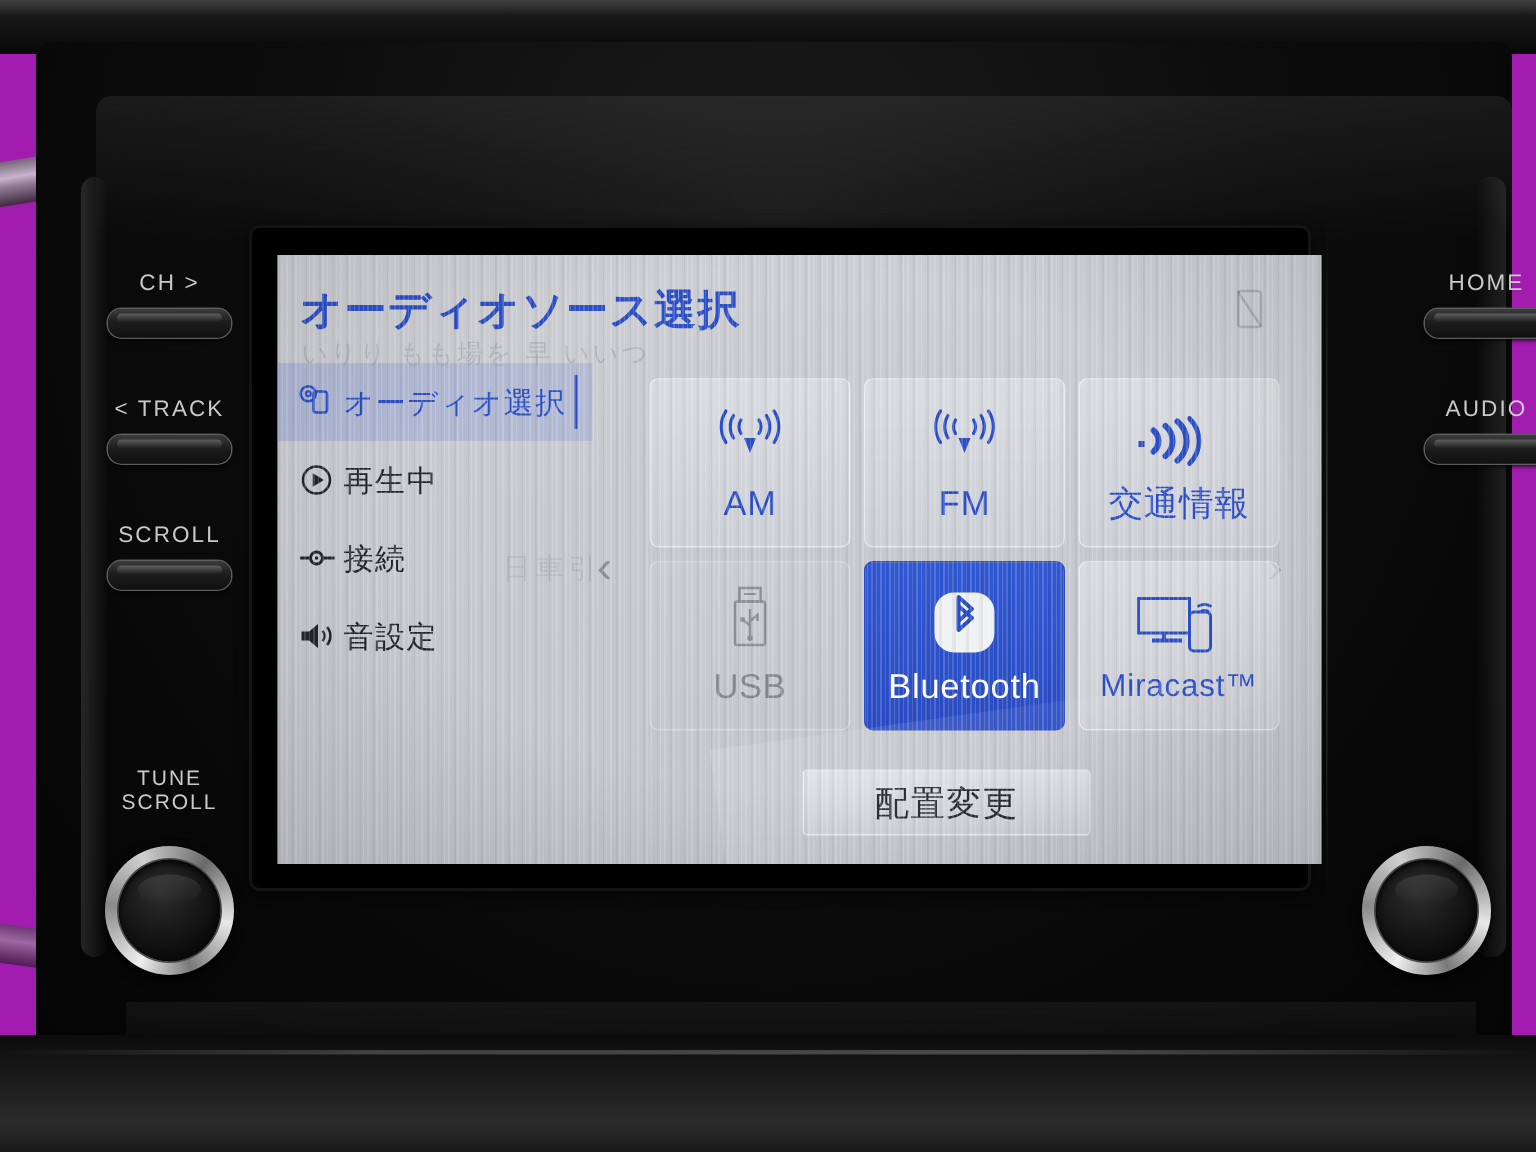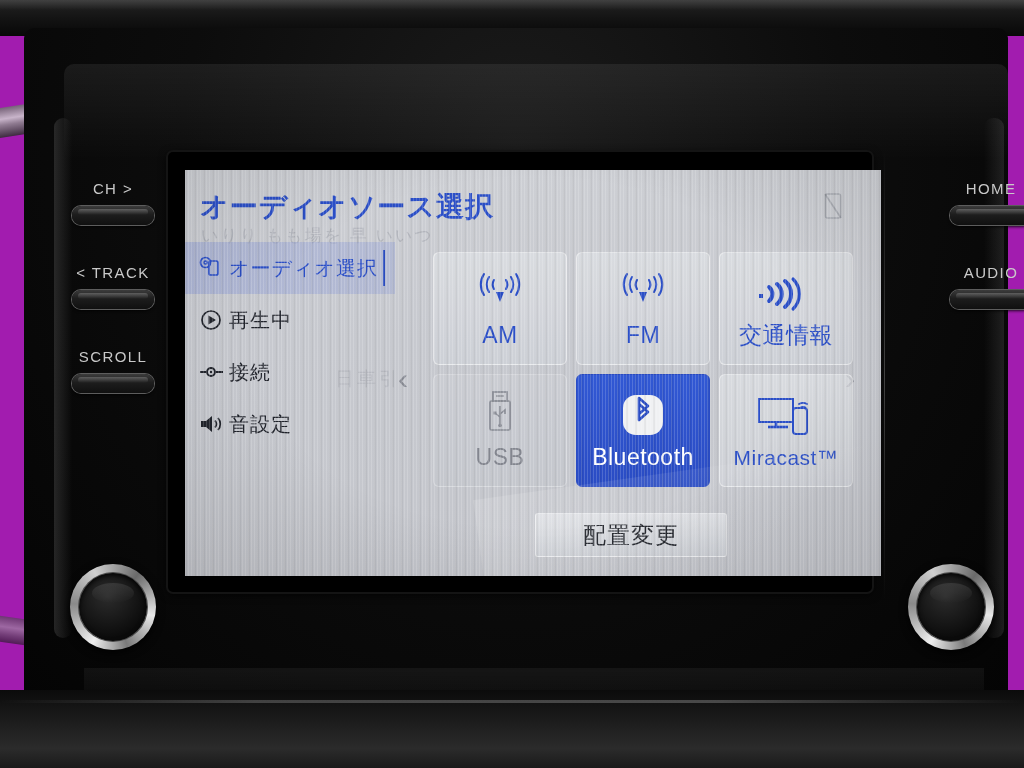--- a/index.html
+++ b/index.html
@@ -173,20 +173,24 @@
       <div class="hw-key"></div>
     </div>
 
     <div class="hw-item">
       <div class="hw-label">SCROLL</div>
       <div class="hw-key"></div>
     </div>
 
   </div>
 
+  <div class="hw-multi" style="left:50px;top:510px;">
+    <div>TUNE</div>
+    <div>SCROLL</div>
+  </div>
   <div class="knob" style="left:70px;top:564px;">
     <div class="knob-in"></div>
   </div>
 
   <div class="hw-col" style="left:884px;top:180px;margin-left:44px;">
 
     <div class="hw-item">
       <div class="hw-label">HOME</div>
       <div class="hw-key"></div>
     </div>

